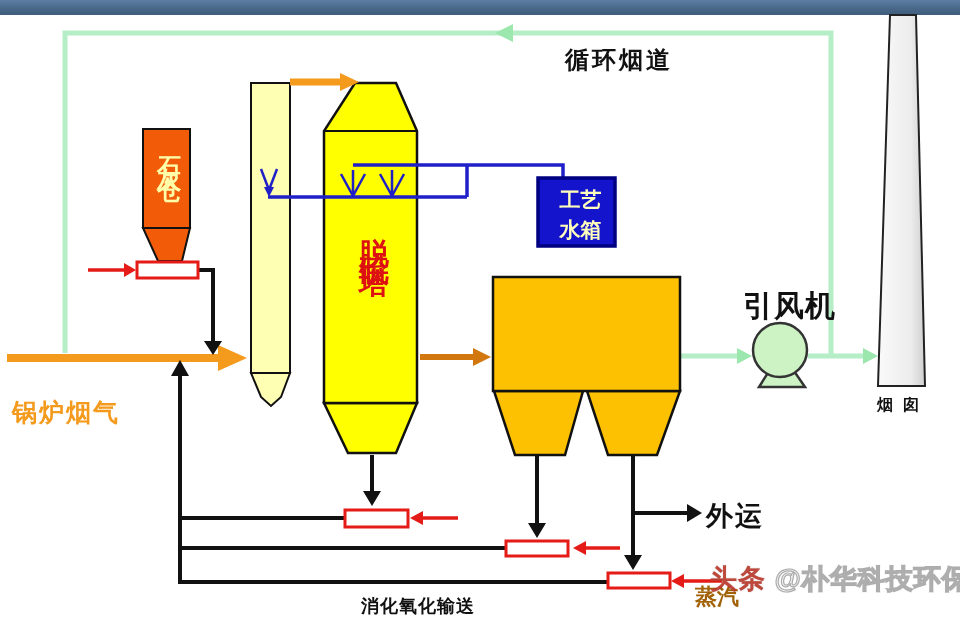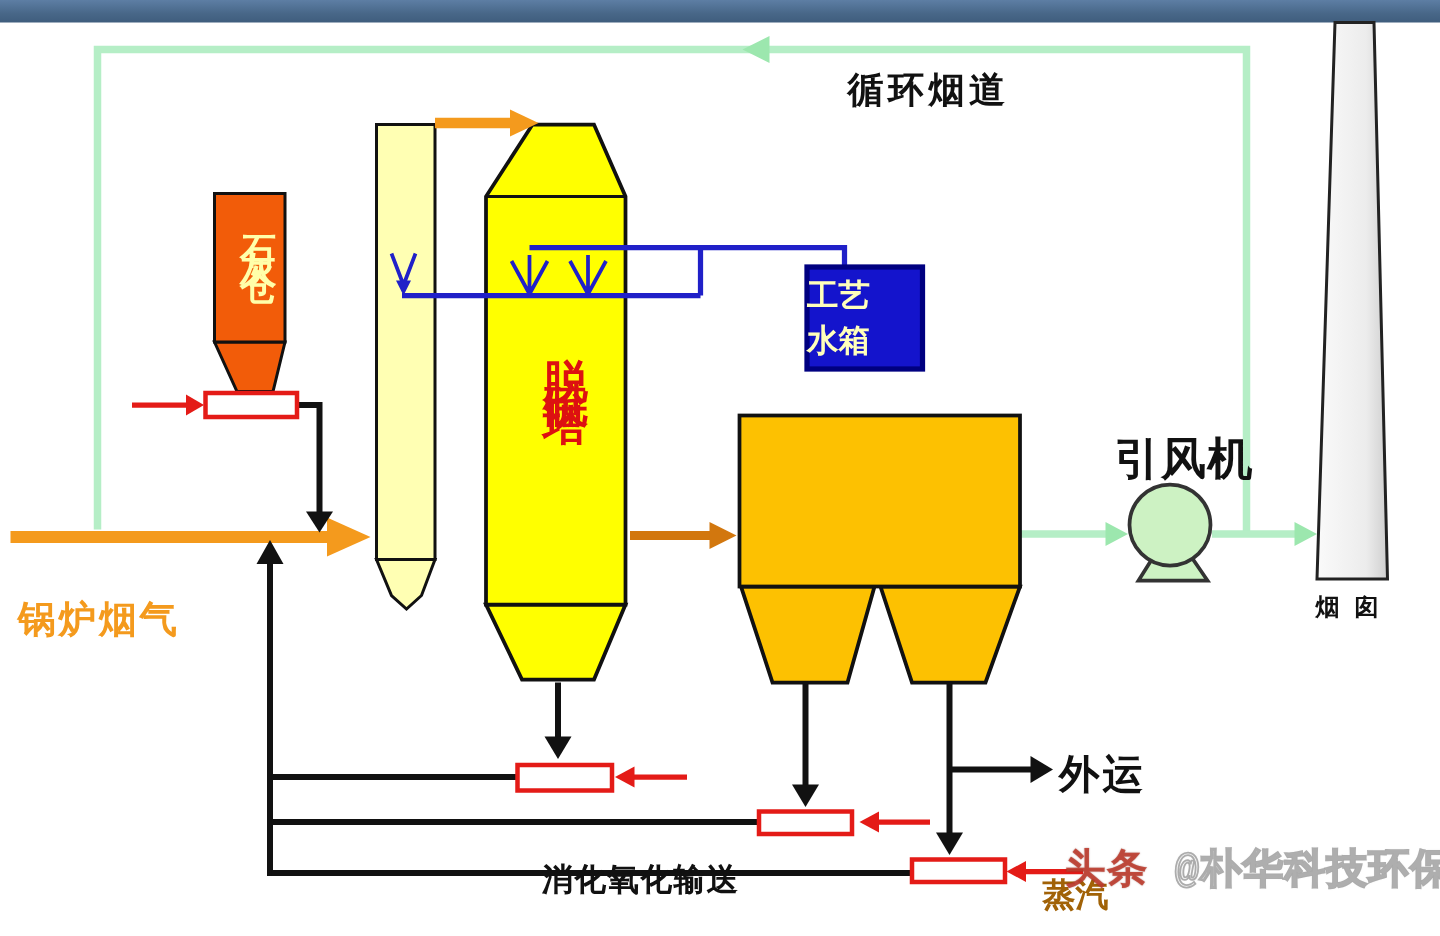--- a/index.html
+++ b/index.html
@@ -1,37 +1,37 @@
 <!DOCTYPE html>
 <html><head>
 <meta charset="utf-8">
 <style>
   html,body{margin:0;padding:0;background:#fff;}
   #stage{
     position:relative;width:960px;height:624px;overflow:hidden;background:#ffffff;
-    font-family:Liberation Mono, monospace;
+    font-family:Liberation Sans, sans-serif;
   }
   #topbar{
     position:absolute;left:0;top:0;width:960px;height:15px;
     background:linear-gradient(180deg,#5d7ea4 0%,#4a6990 55%,#3a activity577a 100%);
     background:linear-gradient(180deg,#5d7ea4 0%,#486788 60%,#3f5d7d 100%);
   }
   svg{position:absolute;left:0;top:0;}
   .lbl{position:absolute;font-weight:bold;white-space:nowrap;color:#111;}
   .v{writing-mode:vertical-rl;text-orientation:upright;}
   #lbl-circulation{left:565px;top:44px;font-size:24px;letter-spacing:3px;}
   #lbl-boiler{left:12px;top:368px;font-size:25px;color:#f49a1d;letter-spacing:2px;margin-top:28px;}
   #lbl-fan{left:743px;top:286px;font-size:30px;letter-spacing:1px;}
   #lbl-chimney{left:877px;top:395px;font-size:16px;letter-spacing:10px;}
   #lbl-waiyun{left:706px;top:498px;font-size:27px;letter-spacing:2px;}
-  #lbl-bottom{left:361px;top:572px;font-size:21px;letter-spacing:1px;}
+  #lbl-bottom{left:361px;top:594px;font-size:18px;letter-spacing:1px;}
   #lbl-steam{left:695px;top:582px;font-size:22px;color:#a16207;}
   #lbl-silo{left:153px;top:138px;font-size:24px;color:#ffffaa;letter-spacing:11px;}
   #lbl-tower{left:353px;top:214px;font-size:30px;color:#dd1111;letter-spacing:14px;}
-  #lbl-tank{left:538px;top:185px;width:85px;font-size:21px;
+  #lbl-tank{left:538px;top:185px;width:85px;text-align:center;font-size:21px;
             color:#ffffbb;line-height:30px;position:absolute;font-weight:bold;}
   #lbl-filter{left:493px;top:316px;width:187px;text-align:center;font-size:24px;color:#1a1acc;position:absolute;font-weight:bold;letter-spacing:1px;}
   #watermark{left:710px;top:561px;font-size:27px;position:absolute;font-weight:bold;letter-spacing:1px;white-space:nowrap;}
   #watermark .w1{color:rgba(191,62,48,0.85);text-shadow:0 0 1px rgba(120,30,20,0.6);}
   #watermark .w2{color:rgba(255,255,255,0.88);-webkit-text-stroke:1.2px rgba(150,150,150,0.75);text-shadow:0 0 1px rgba(120,120,120,0.5);}
 </style>
 </head>
 <body>
 
 <div id="stage">

